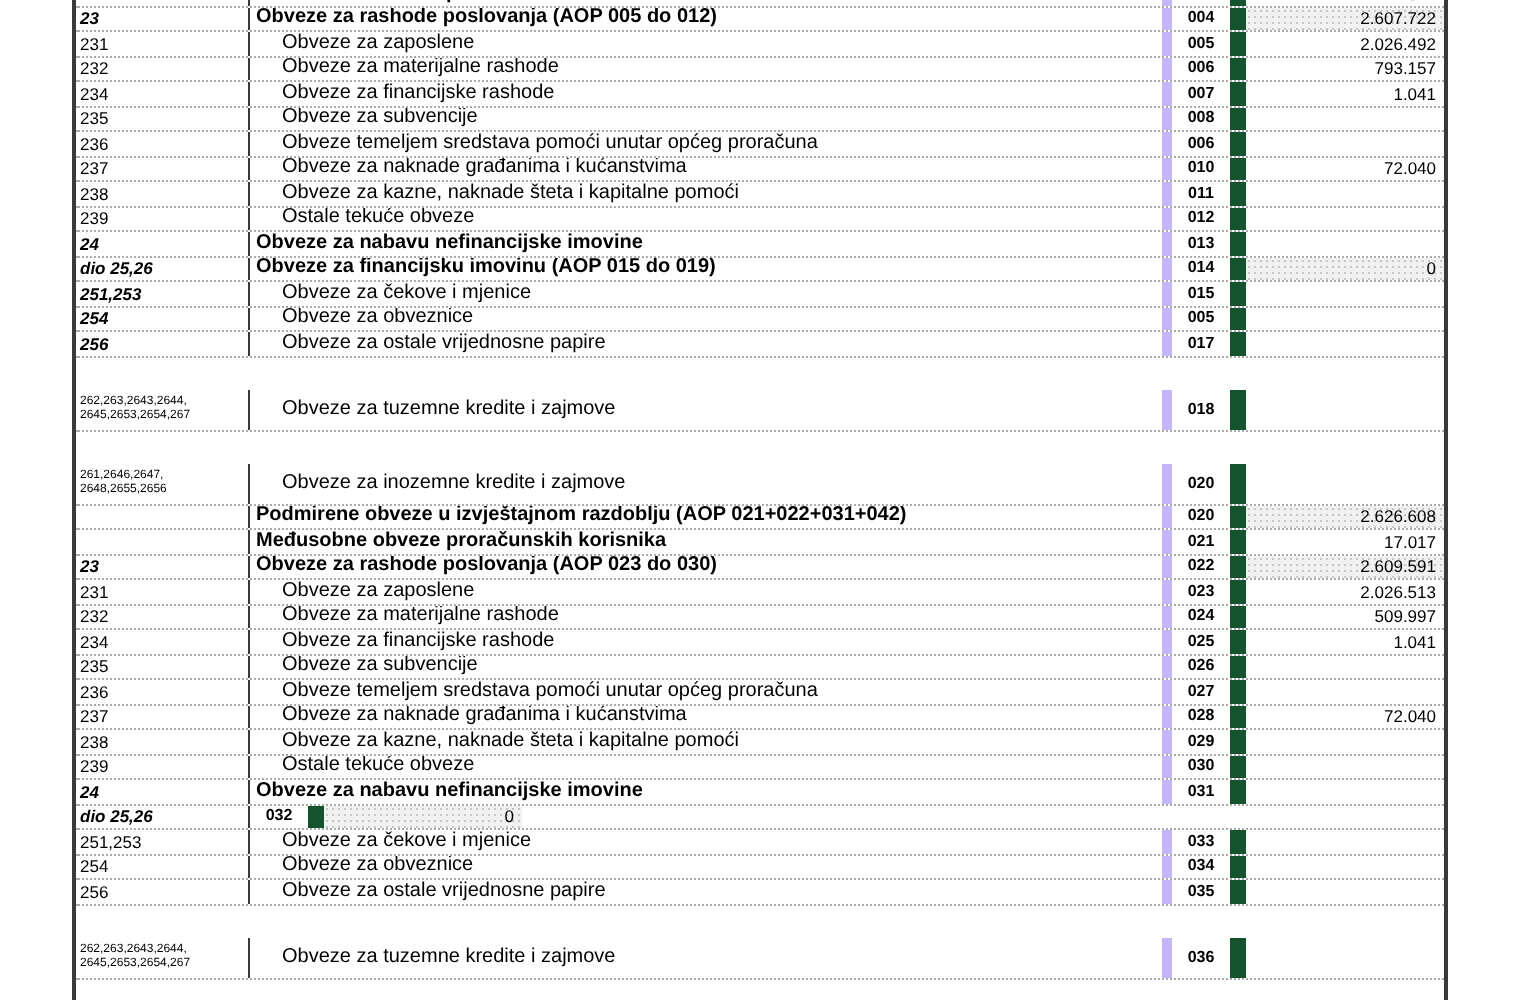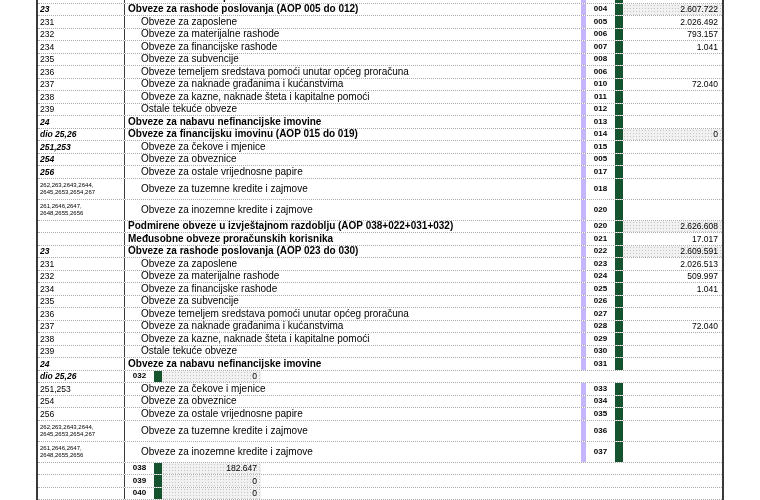--- a/index.html
+++ b/index.html
@@ -10,21 +10,21 @@
   }
   .obv-table {
     position:absolute; left:36px; top:-9px; width:684px;
     border-left:2px solid #3a3a3a; border-right:2px solid #3a3a3a;
     background:#fff;
   }
   .row {
     display:flex; height:12.5px; box-sizing:border-box;
     border-bottom:1px dotted #ababab;
   }
-  .row.tall { height:21px; }
+  .row.tall { height:21px;margin-top:16px; }
   .cell {
     box-sizing:border-box; display:flex; align-items:center;
     overflow:hidden; line-height:1;
   }
   .code {
     width:87px; padding-left:2px; font-size:8.5px; font-weight:normal;
     border-right:1px solid #3a3a3a;
   }
   .code.bold { font-weight:bold;font-style:italic; }
   .code.small { font-size:6px; line-height:6.5px; white-space:pre-line; }
@@ -151,21 +151,21 @@
       </div>
       <div class="row tall">
         <div class="cell code small">261,2646,2647,
 2648,2655,2656</div>
         <div class="cell desc indent">Obveze za inozemne kredite i zajmove</div>
         <div class="cell aop">020</div>
         <div class="cell value"></div>
       </div>
       <div class="row">
         <div class="cell code"></div>
-        <div class="cell desc bold">Podmirene obveze u izvještajnom razdoblju (AOP 038+022+031+032)</div>
+        <div class="cell desc bold">Podmirene obveze u izvještajnom razdoblju (AOP 021+022+031+042)</div>
         <div class="cell aop">020</div>
         <div class="cell value shaded">2.626.608</div>
       </div>
       <div class="row">
         <div class="cell code"></div>
         <div class="cell desc bold">Međusobne obveze proračunskih korisnika</div>
         <div class="cell aop">021</div>
         <div class="cell value">17.017</div>
       </div>
       <div class="row">

